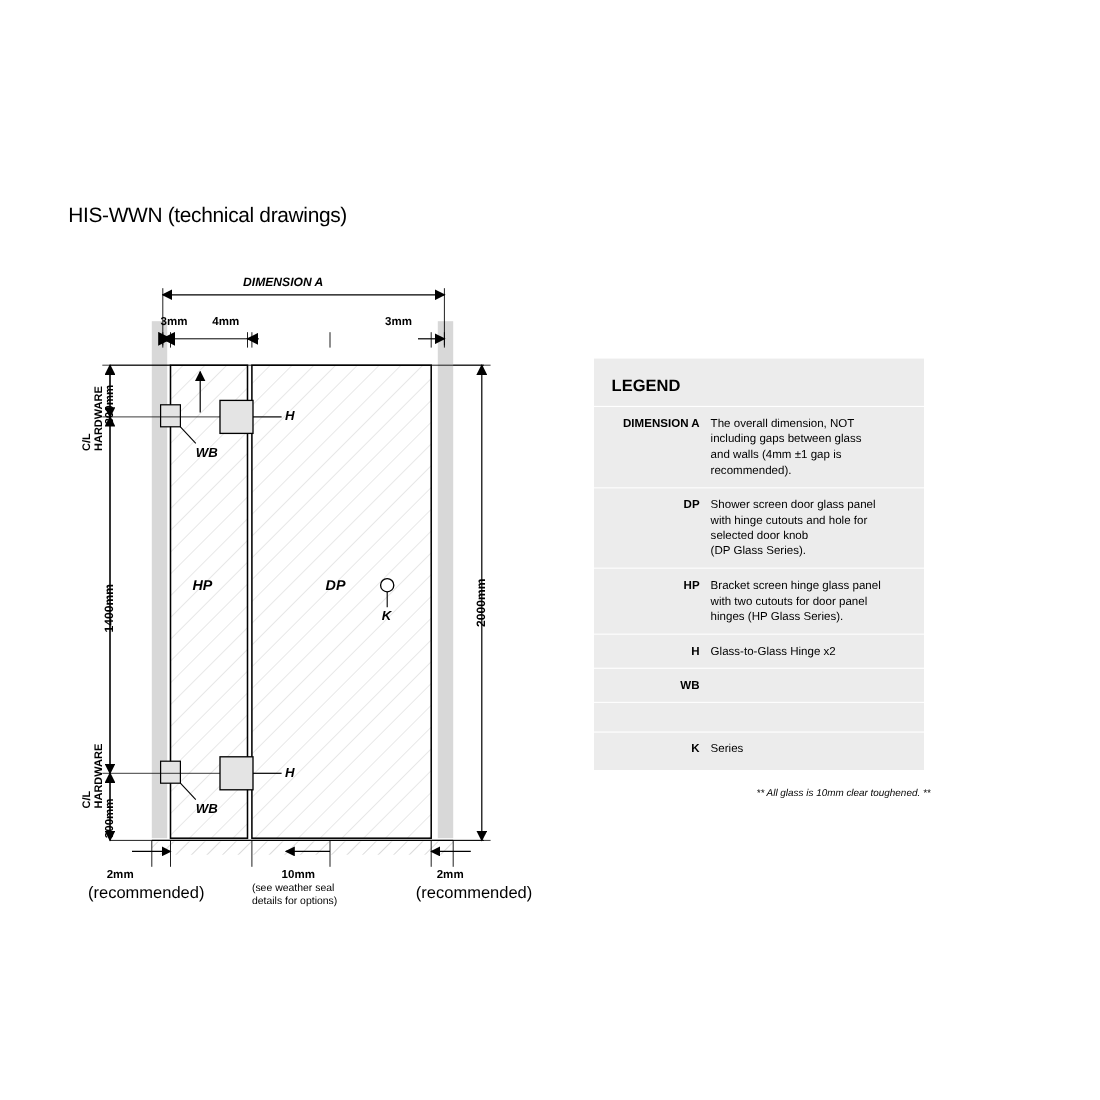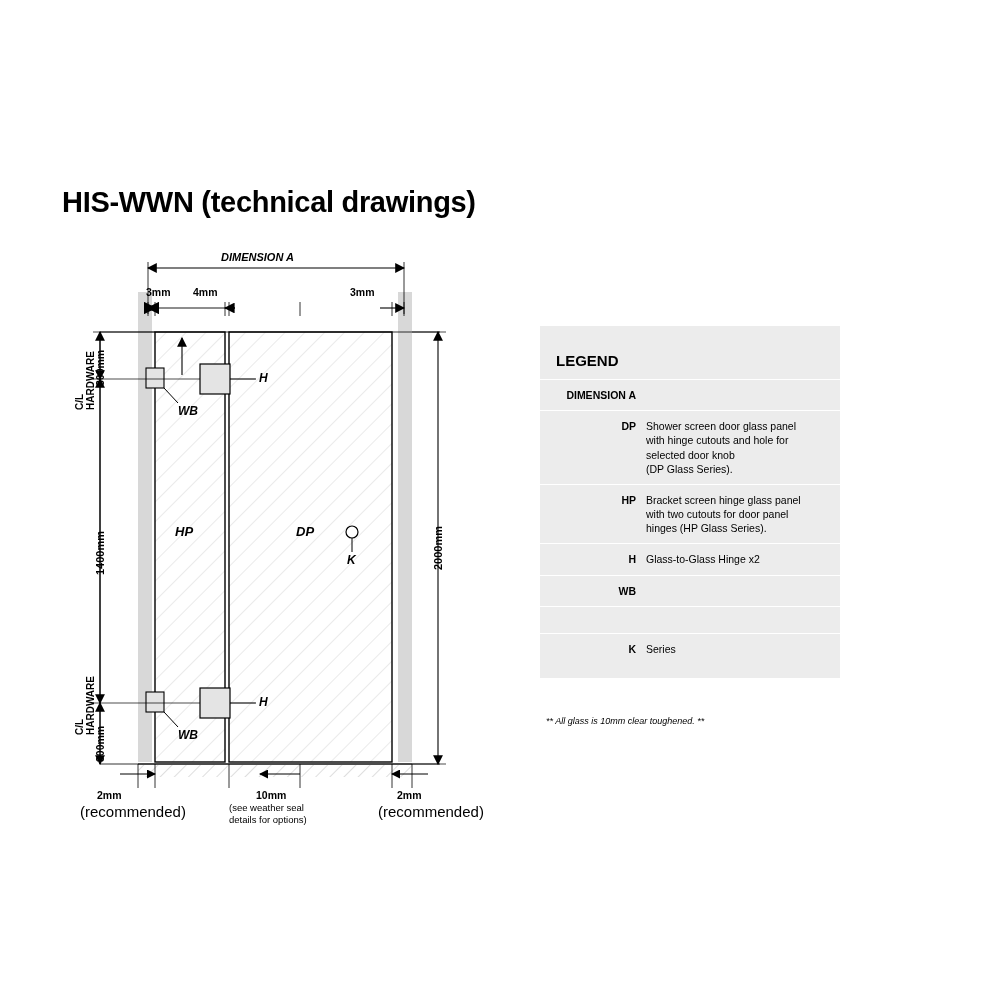--- a/index.html
+++ b/index.html
@@ -12,22 +12,22 @@
     height: 1000px;
     position: relative;
     font-family: "Liberation Sans", sans-serif;
     color: #000000;
     overflow: hidden;
   }
   .page-title {
     position: absolute;
     left: 62px;
     top: 186px;
-    font-size: 29px;
-    font-weight: bold;
+    font-size: 19px;
+    font-weight: normal;
     letter-spacing: -0.3px;
   }
 
   
   #drawing {
     position: absolute;
     left: 60px;
     top: 240px;
     width: 460px;
     height: 600px;
@@ -65,21 +65,21 @@
     position: absolute;
     left: 540px;
     top: 326px;
     width: 300px;
     background: #ececec;
     padding: 0;
   }
   #legend .legend-title {
     font-size: 15px;
     font-weight: bold;
-    padding: 26px 16px 10px 16px;
+    padding: 16px 16px 10px 16px;
   }
   .legend-row {
     display: flex;
     border-top: 1px solid #ffffff;
     padding: 8px 6px 8px 0;
   }
   .legend-row .key {
     width: 96px;
     min-width: 96px;
     text-align: right;
@@ -90,21 +90,21 @@
   }
   .legend-row .val {
     font-size: 10.5px;
     line-height: 1.35;
     white-space: pre-line;
   }
   .legend-row.tall .val { padding-right: 4px; }
   .legend-note {
     font-size: 9px;
     font-style: italic;
-    text-align: left;
+    text-align: right;
     padding: 16px 6px 12px 6px;
     background: #ffffff;
     position: absolute;
     left: 540px;
     top: 700px;
     width: 300px;
   }
   .legend-spacer {
     height: 26px;
     border-top: 1px solid #ffffff;
@@ -236,20 +236,24 @@
 
   <div class="lbl" style="left:337px; top:549px; font-size:10.5px;">2mm</div>
   <div class="lbl-small" style="left:318px; top:563px;">(recommended)</div>
 </div>
 
 <div id="legend">
   <div class="legend-title">LEGEND</div>
 
   <div class="legend-row tall">
     <div class="key">DIMENSION A</div>
+    <div class="val">The overall dimension, NOT
+including gaps between glass
+and walls (4mm ±1 gap is
+recommended).</div>
   </div>
   <div class="legend-row tall">
     <div class="key">DP</div>
     <div class="val">Shower screen door glass panel
 with hinge cutouts and hole for
 selected door knob
 (DP Glass Series).</div>
   </div>
   <div class="legend-row tall">
     <div class="key">HP</div>

